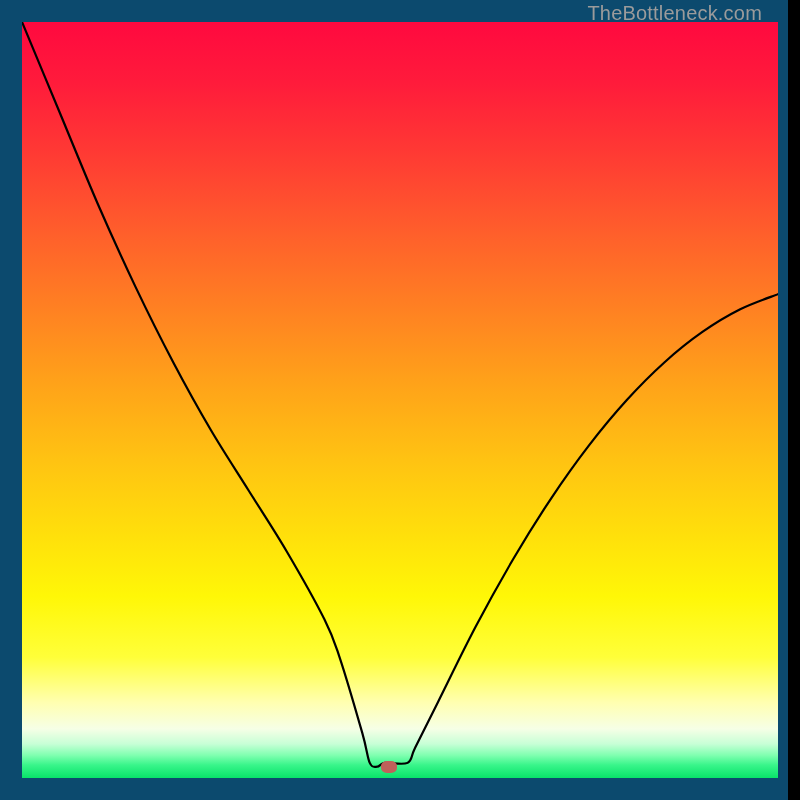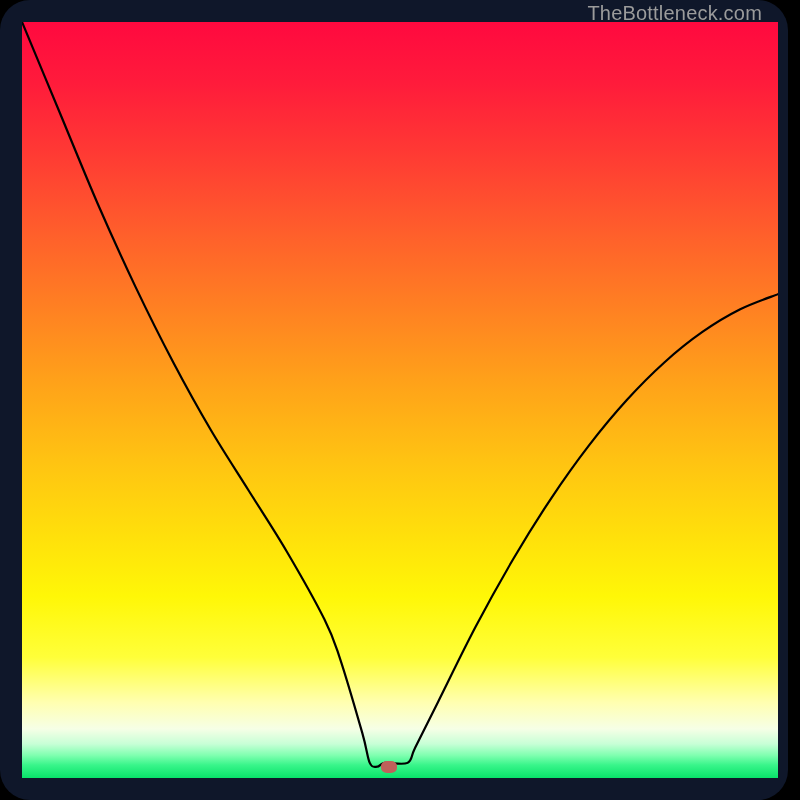--- a/index.html
+++ b/index.html
@@ -8,22 +8,21 @@
     width: 800px;
     height: 800px;
     background: #000;
     overflow: hidden;
     font-family: Arial, Helvetica, sans-serif;
   }
   .frame {
     position: relative;
     width: 788px;
     height: 800px;
-    background: #0f172a;
-    border-radius: 30px;
+    background: #0c4a6e;
   }
   .plot {
     position: absolute;
     left: 22px;
     top: 22px;
     width: 756px;
     height: 756px;
     background: linear-gradient(to bottom,
       #ff093f 0%,
       #ff1b3b 8%,

